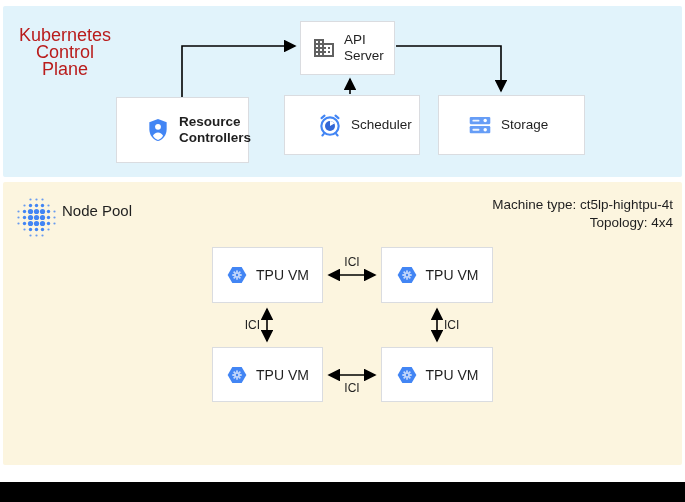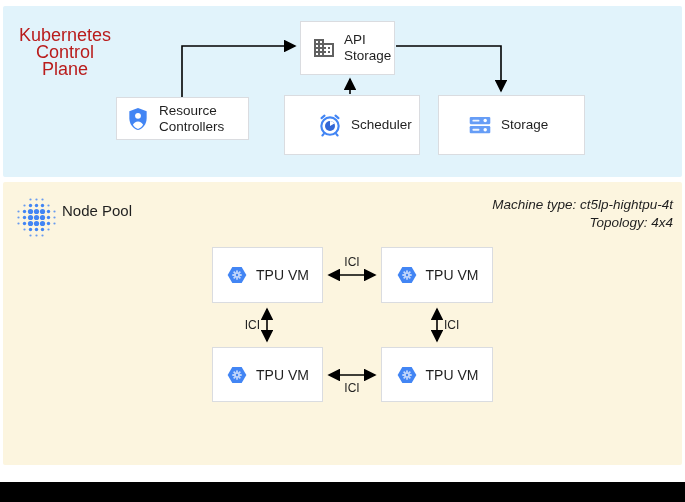--- a/index.html
+++ b/index.html
@@ -8,29 +8,29 @@
 
   .panel { position:absolute; left:3px; width:679px; border-radius:2px; }
   .panel-cp { top:6px;  height:171px; background:#E1F3FB; }
   .panel-np { top:182px; height:283px; background:#FCF5DF; }
 
   .cp-title { position:absolute; left:14px; top:27px; width:102px; text-align:center;
               font-size:18px; line-height:17px; color:#b91c1c; }
 
   .np-title { position:absolute; left:62px; top:202px; font-size:15px; color:#1f1f1f; }
   .np-meta  { position:absolute; right:12px; top:196px; text-align:right;
-              font-size:13.5px; line-height:18px; color:#1f1f1f;font-style:italic; }
+              font-size:13.5px; line-height:18px; color:#1f1f1f; }
 
   .node { position:absolute; background:#fff; border:1px solid #DADCE0;
           display:flex; align-items:center; gap:8px; font-size:13.5px; line-height:16px;
           color:#1f1f1f; padding:0 8px; }
   .node .ic { flex:0 0 auto; display:flex; }
 
   .n-api    { left:300px; top:21px;  width:95px;  height:54px; padding-left:11px; }
-  .n-rc     { left:116px; top:97px;  width:133px; height:43px; padding-left:8px; }
+  .n-rc     { left:116px; top:97px;  width:133px; height:66px; padding-left:28px;font-weight:bold; }
   .n-sched  { left:284px; top:95px;  width:136px; height:60px; padding-left:32px; }
   .n-stor   { left:438px; top:95px;  width:147px; height:60px; padding-left:28px; }
 
   .n-tpu { justify-content:center; font-size:14px; padding:0;text-align:right; }
   .n-tpu-a { left:212px; top:247px; width:111px; height:56px; }
   .n-tpu-b { left:381px; top:247px; width:112px; height:56px; }
   .n-tpu-c { left:212px; top:347px; width:111px; height:55px; }
   .n-tpu-d { left:381px; top:347px; width:112px; height:55px; }
 
   .dots { position:absolute; left:14px; top:195px; }
@@ -118,21 +118,21 @@
       <path d="M437,309 L437,341" marker-start="url(#ah)" marker-end="url(#ah)"></path>
     </g>
   </svg>
 
   <div class="node n-api">
     <span class="ic">
       <svg width="24" height="24" viewBox="0 0 24 24">
           <path fill="#616161" d="M12 7V3H2v18h20V7H12zM6 19H4v-2h2v2zm0-4H4v-2h2v2zm0-4H4V9h2v2zm0-4H4V5h2v2zm4 12H8v-2h2v2zm0-4H8v-2h2v2zm0-4H8V9h2v2zm0-4H8V5h2v2zm10 12h-8v-2h2v-2h-2v-2h2v-2h-2V9h8v10zm-2-8h-2v2h2v-2zm0 4h-2v2h2v-2z"></path>
         </svg>
     </span>
-    <span>API Storage</span>
+    <span>API Server</span>
   </div>
 
   <div class="node n-rc">
     <span class="ic">
       <svg width="26" height="26" viewBox="0 0 24 24">
         <path fill="#4285F4" d="M12 1.9 L20 4.9 V11 C20 16.6 16.6 20.9 12 22.1 C7.4 20.9 4 16.6 4 11 V4.9 Z"></path>
         <circle cx="12" cy="9.1" r="2.7" fill="#fff"></circle>
         <path fill="#fff" d="M7.3 17.4 c.9-2 2.6-3.2 4.7-3.2 s3.8 1.2 4.7 3.2 c-1.2 1.9-2.8 3.3-4.7 3.9 c-1.9-.6-3.5-2-4.7-3.9 Z"></path>
       </svg>
     </span>

